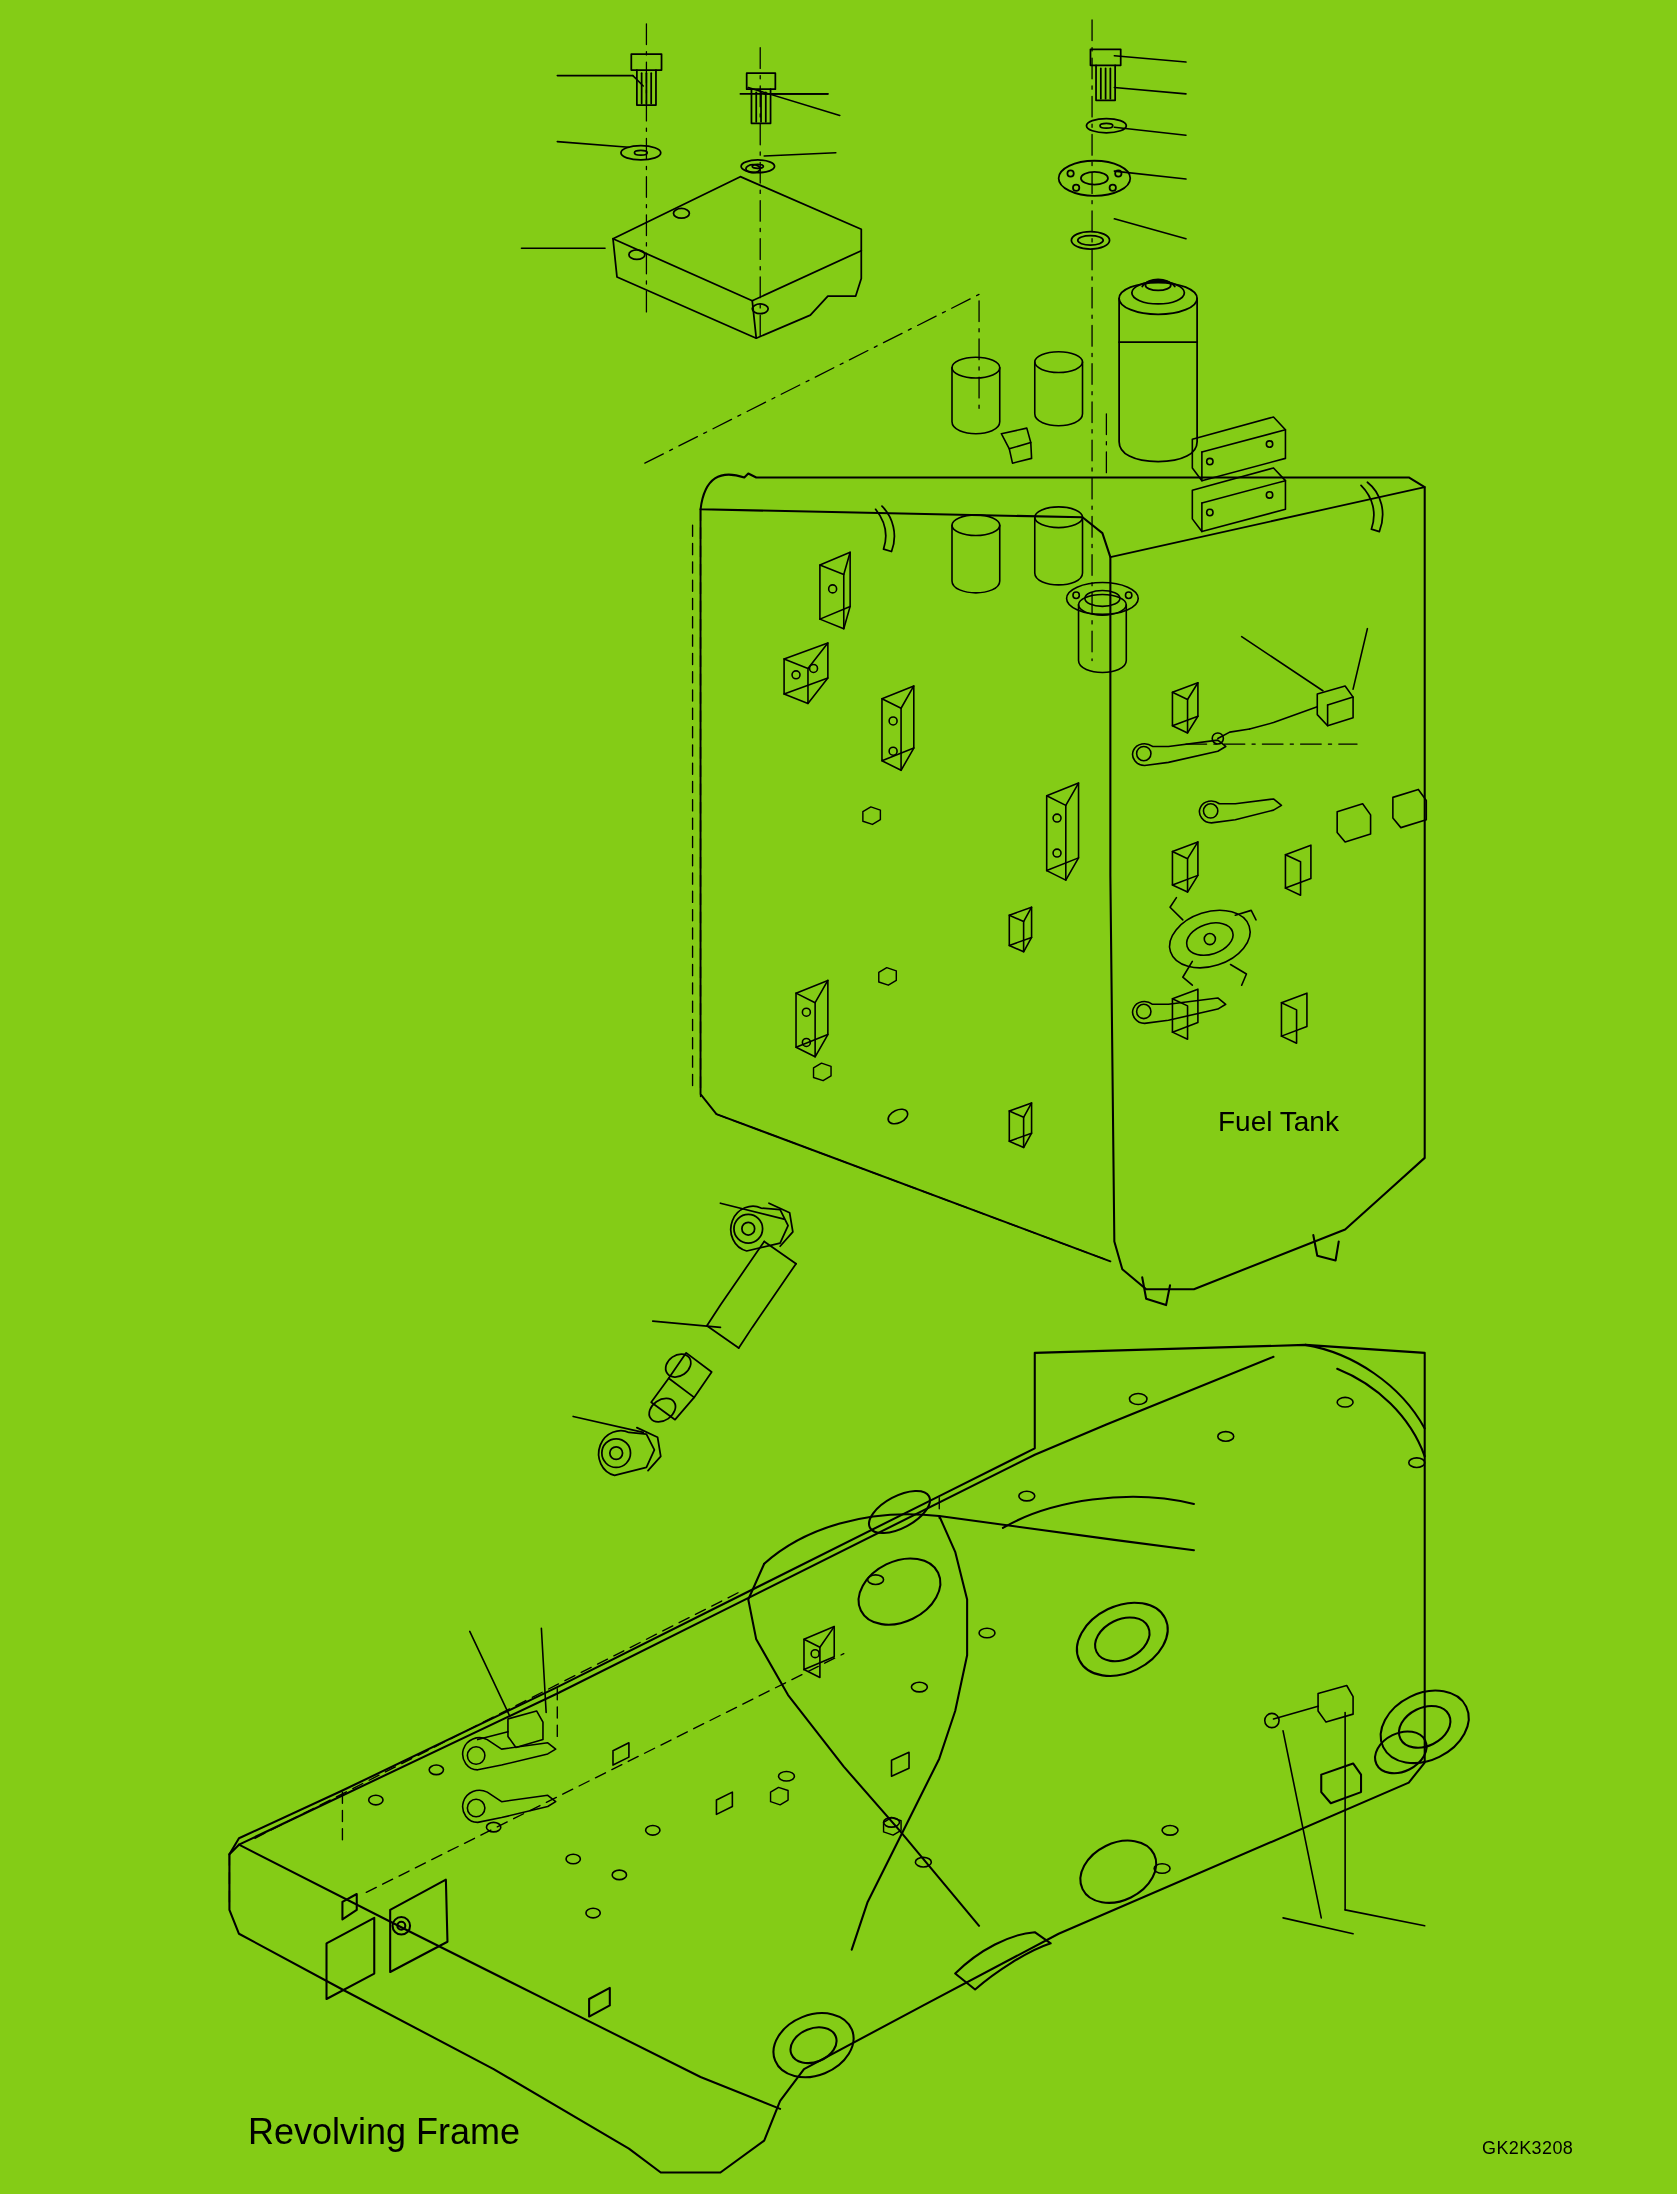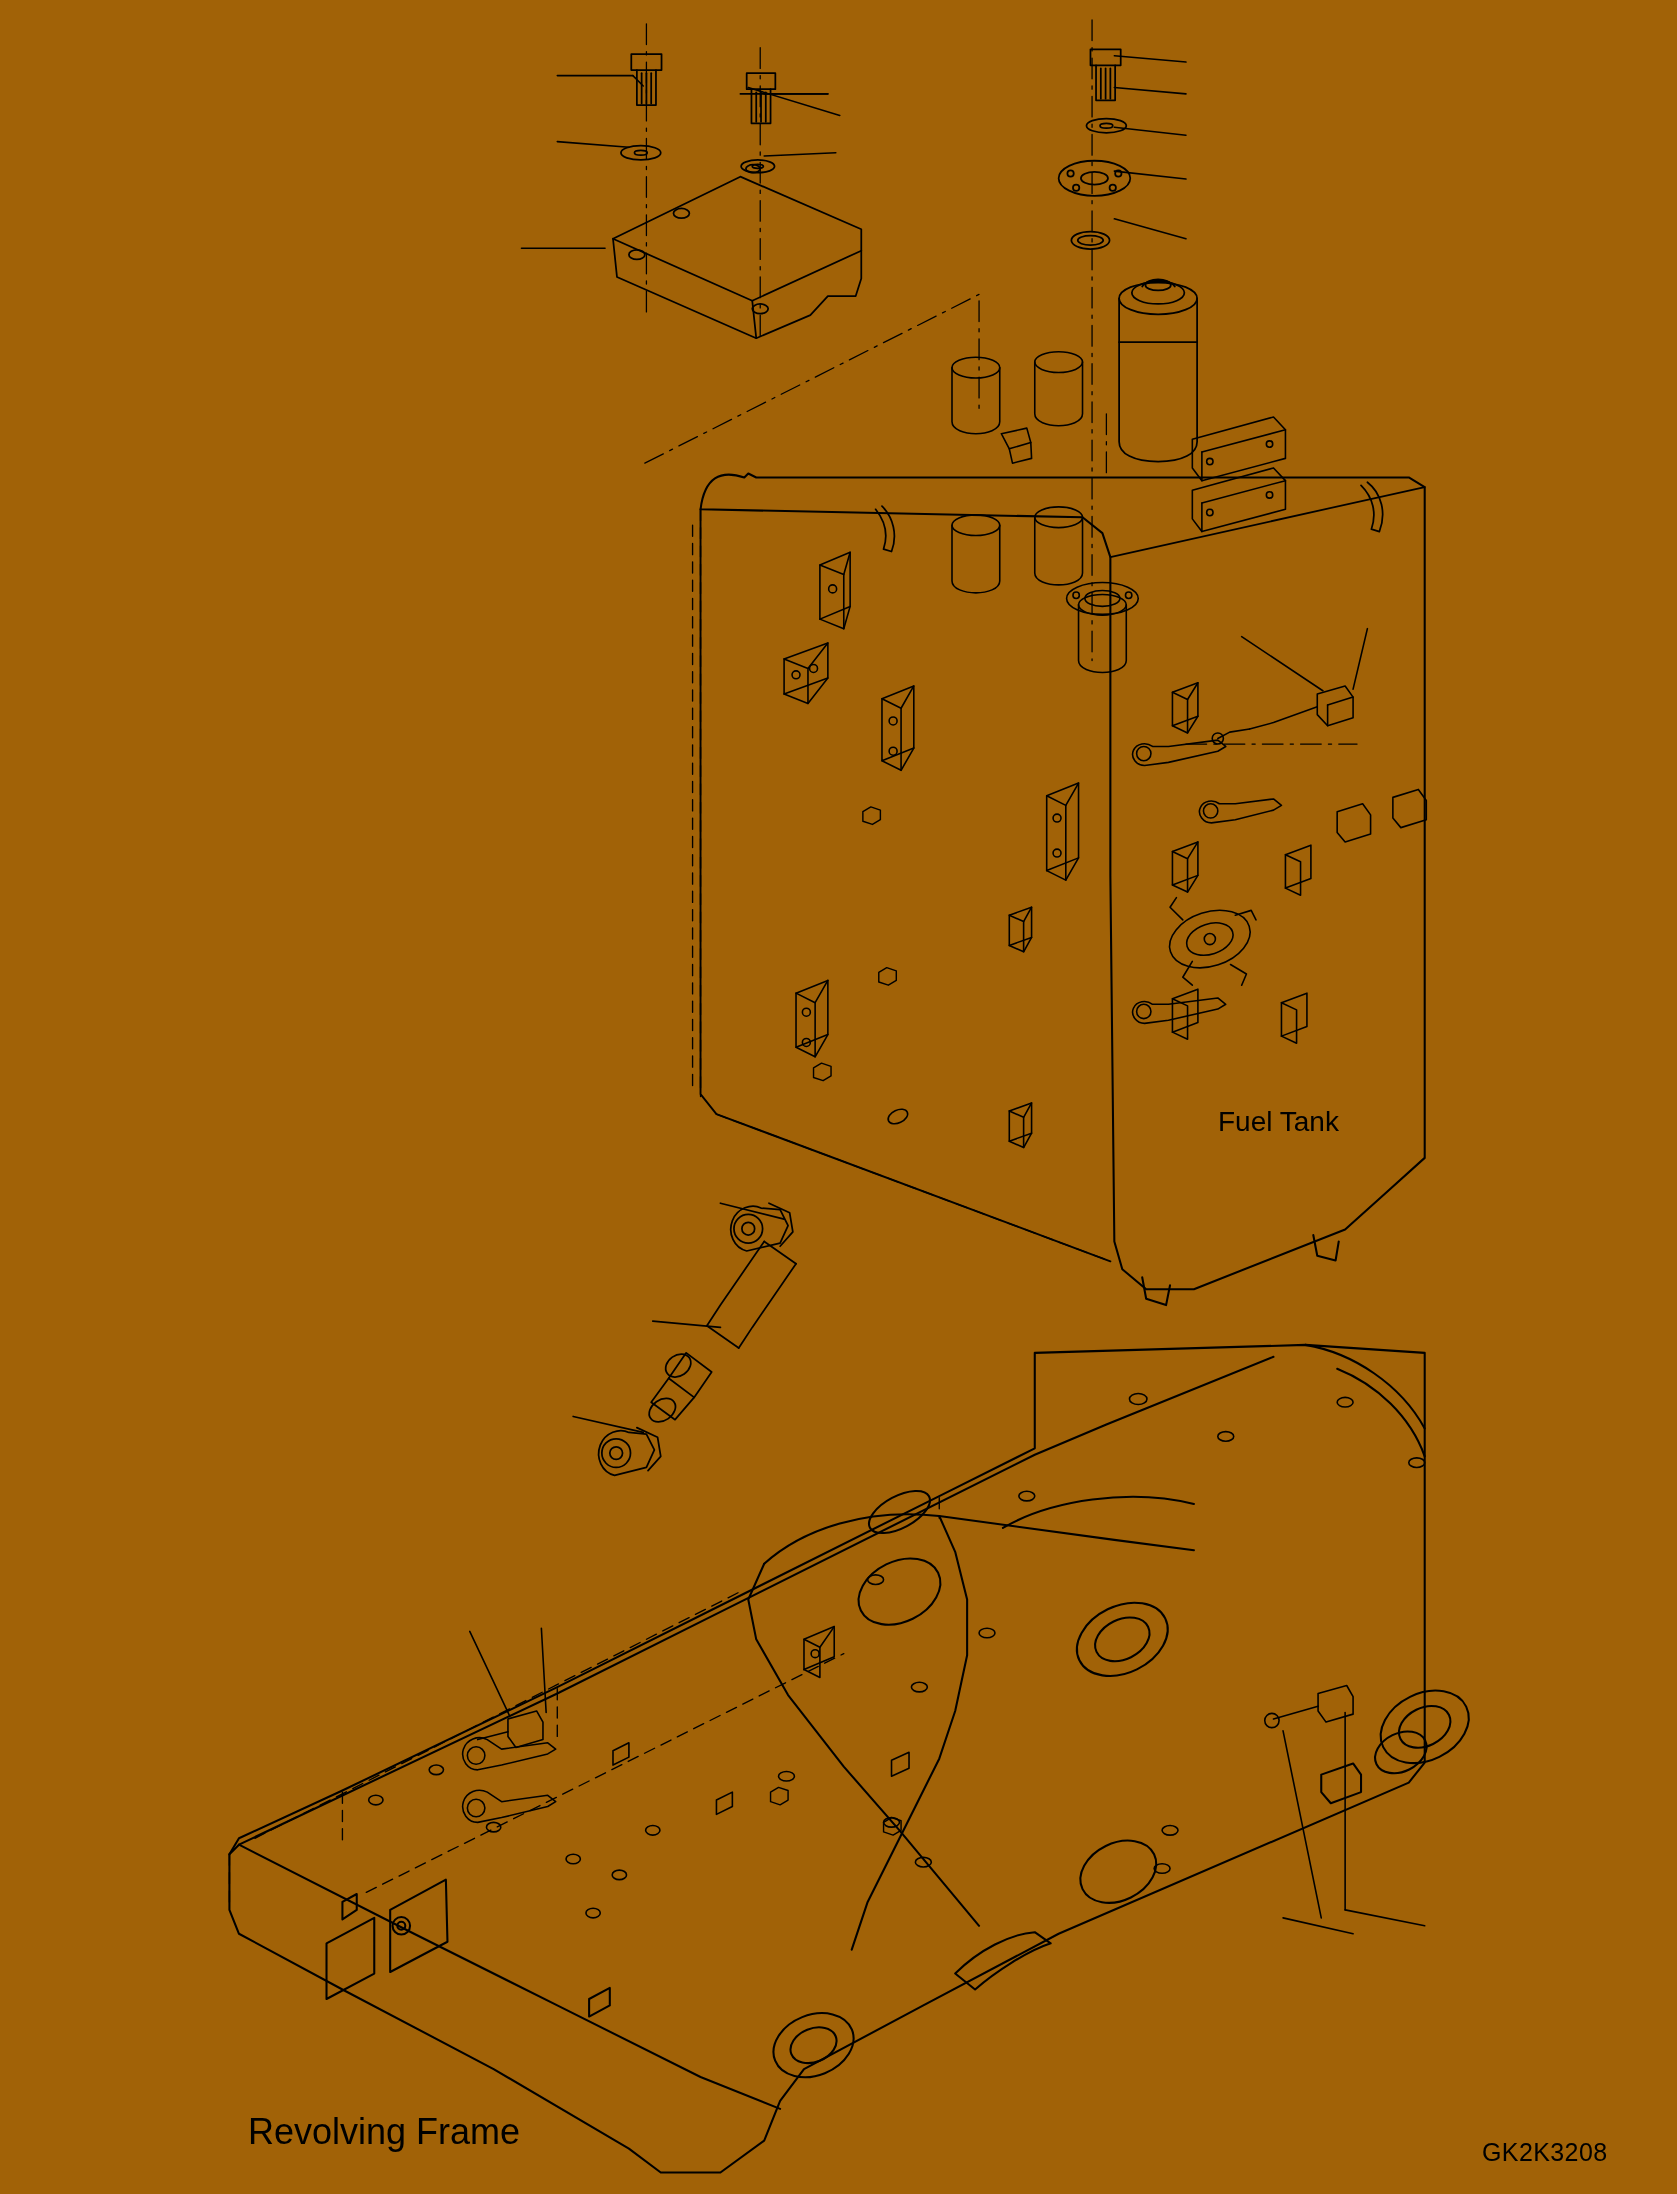--- a/index.html
+++ b/index.html
@@ -7,21 +7,21 @@
     padding: 0;
     background: #ffffff;
   }
   body {
     font-family: "Liberation Sans", sans-serif;
   }
   #page {
     position: relative;
     width: 1678px;
     height: 2194px;
-    background: #a16207;
+    background: #84cc16;
     overflow: hidden;
   }
   #diagram-svg {
     position: absolute;
     left: 0;
     top: 0;
     width: 1678px;
     height: 2194px;
   }
   .label {
@@ -35,21 +35,21 @@
     font-size: 28px;
   }
   .label-revolving-frame {
     left: 248px;
     top: 2111px;
     font-size: 36px;
   }
   .label-drawing-code {
     left: 1482px;
     top: 2138px;
-    font-size: 25px;
+    font-size: 18px;
     letter-spacing: 0.4px;
   }
 </style>
 </head>
 <body>
 
 <div id="page">
 
   <svg id="diagram-svg" viewBox="0 0 2108 2757" xmlns="http://www.w3.org/2000/svg">
     <g fill="none" stroke="#000000" stroke-width="2.2" stroke-linejoin="round" stroke-linecap="round">

